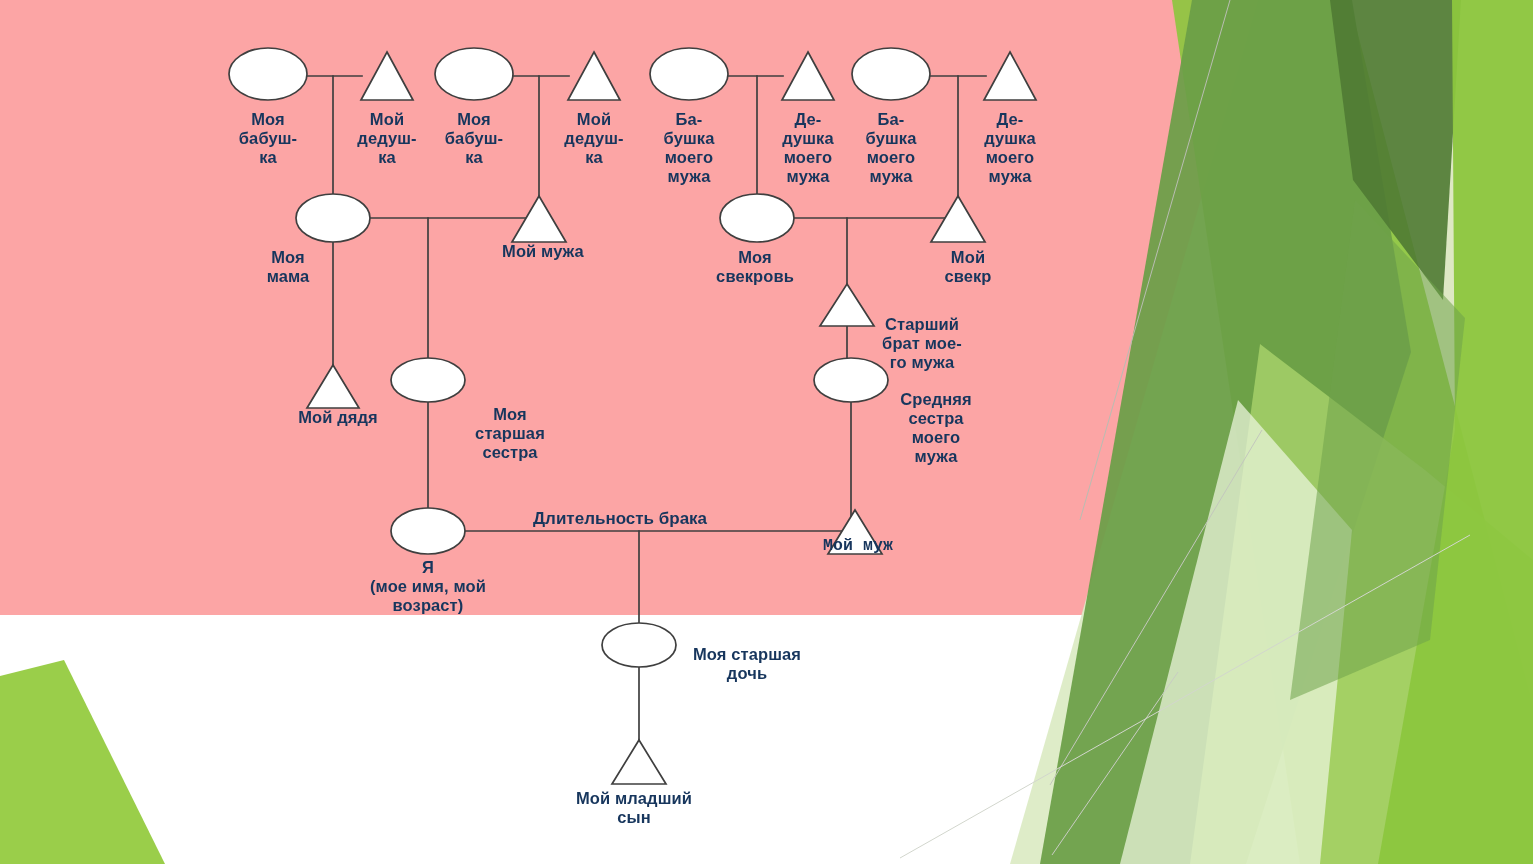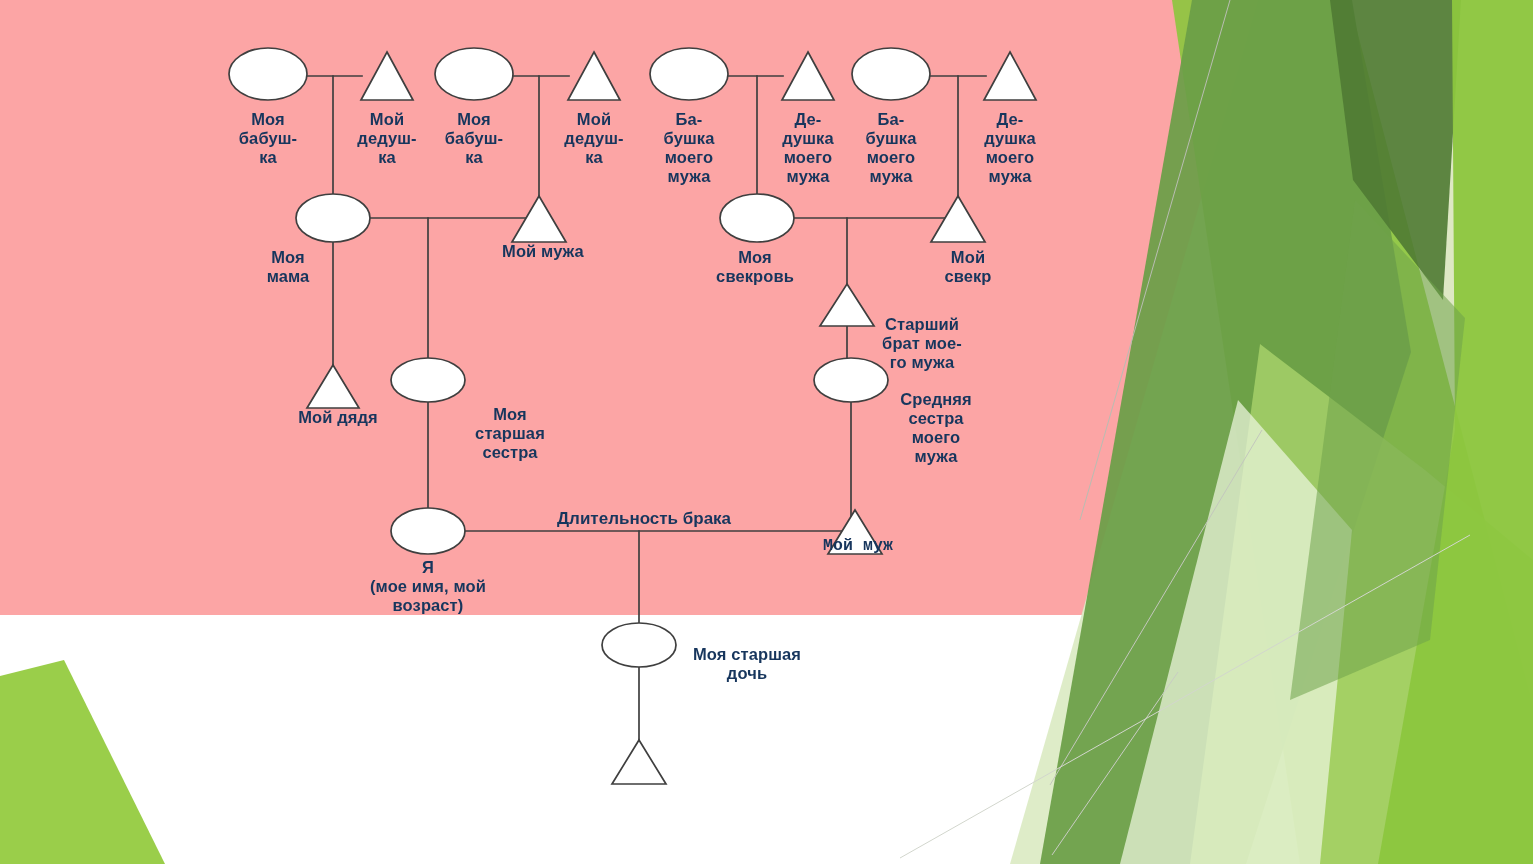--- a/index.html
+++ b/index.html
@@ -31,21 +31,20 @@
     white-space:pre-line;
     text-align:center;
   }
   .rel-label{
     position:absolute;
     color:#17365d;
     font-size:17px;
     line-height:19px;
     font-weight:600;
     white-space:nowrap;
-    margin-left:24px;
   }
 </style>
 </head>
 <body>
 
 <div id="slide">
 
   <svg id="bg-art" viewBox="0 0 1533 864">
     <g>
       <polygon points="0,676 64,660 165,864 0,864" fill="#9ace4a"></polygon>
@@ -175,16 +174,18 @@
 моего
 мужа</div>
 
   <div class="node-label" style="left:333px;top:558px;width:190px;">Я
 (мое имя, мой
 возраст)</div>
   <div class="node-label" style="left:788px;top:536px;width:140px;font-family:Liberation Mono, monospace;">Мой муж</div>
 
   <div class="node-label" style="left:657px;top:645px;width:180px;">Моя старшая
 дочь</div>
+  <div class="node-label" style="left:544px;top:789px;width:180px;">Мой младший
+сын</div>
 
   <div class="rel-label" style="left:533px;top:509px;">Длительность брака</div>
 
 </div>
 
 </body></html>

